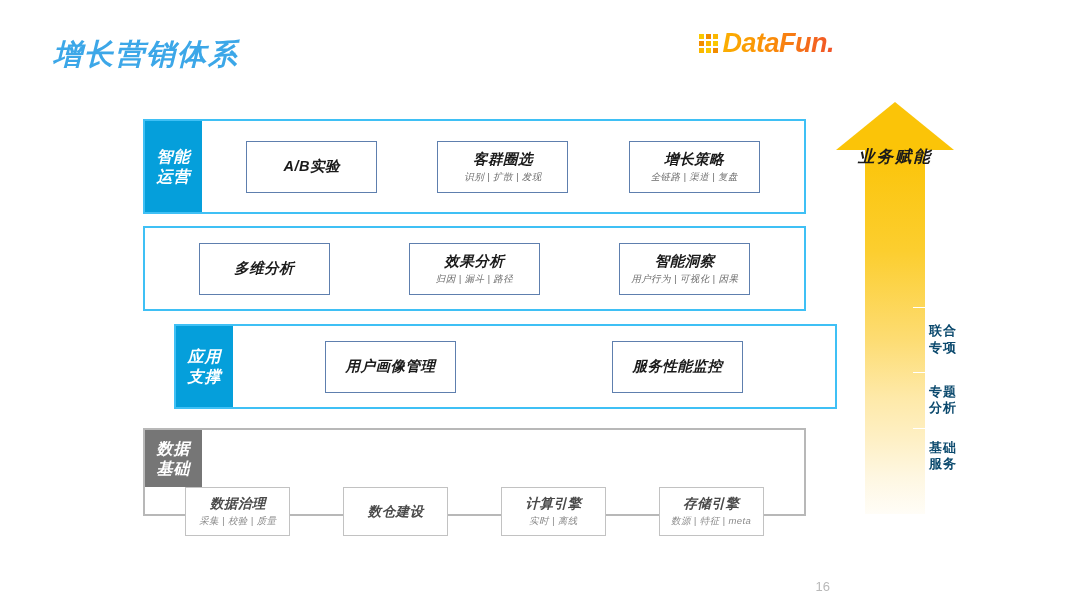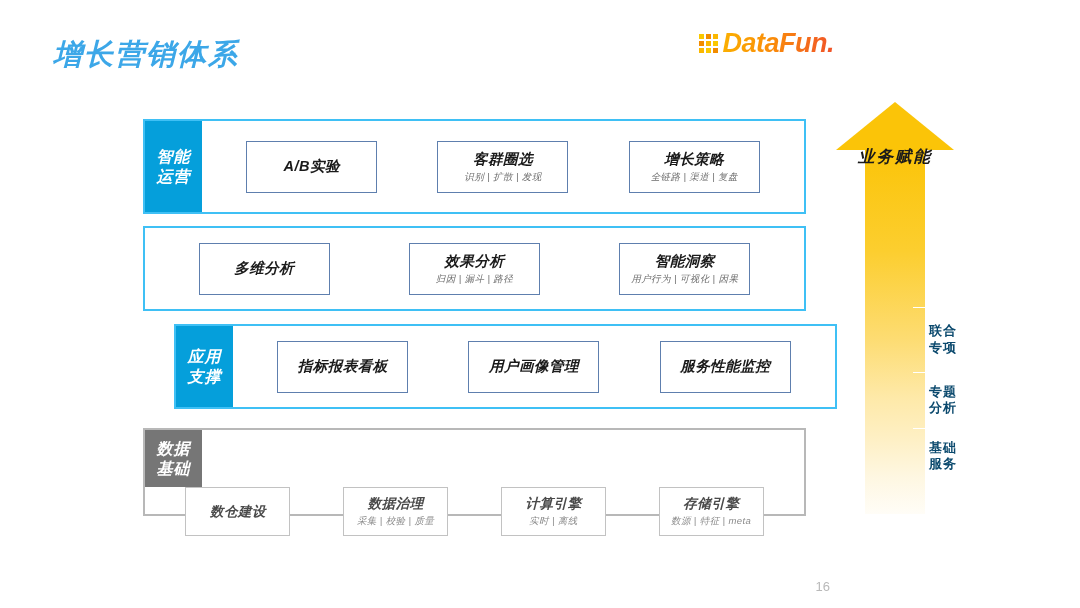--- a/index.html
+++ b/index.html
@@ -187,43 +187,40 @@
     </div>
   </div>
 
   <div class="row blue" style="top:324px;height:85px;margin-left:31px;">
     <div class="row-label">
       <span>应用</span>
       <span>支撑</span>
     </div>
     <div class="row-cards c3">
       <div class="card">
-        <div class="card-title">指标报表看板</div>
-      </div>
-      <div class="card">
         <div class="card-title">用户画像管理</div>
       </div>
       <div class="card">
         <div class="card-title">服务性能监控</div>
       </div>
     </div>
   </div>
 
   <div class="row gray" style="top:428px;height:88px;flex-direction:column;">
     <div class="row-label">
       <span>数据</span>
       <span>基础</span>
     </div>
     <div class="row-cards c4">
       <div class="card">
-        <div class="card-title">数仓建设</div>
-      </div>
-      <div class="card">
         <div class="card-title">数据治理</div>
         <div class="card-sub">采集 | 校验 | 质量</div>
+      </div>
+      <div class="card">
+        <div class="card-title">数仓建设</div>
       </div>
       <div class="card">
         <div class="card-title">计算引擎</div>
         <div class="card-sub">实时 | 离线</div>
       </div>
       <div class="card">
         <div class="card-title">存储引擎</div>
         <div class="card-sub">数源 | 特征 | meta</div>
       </div>
     </div>

